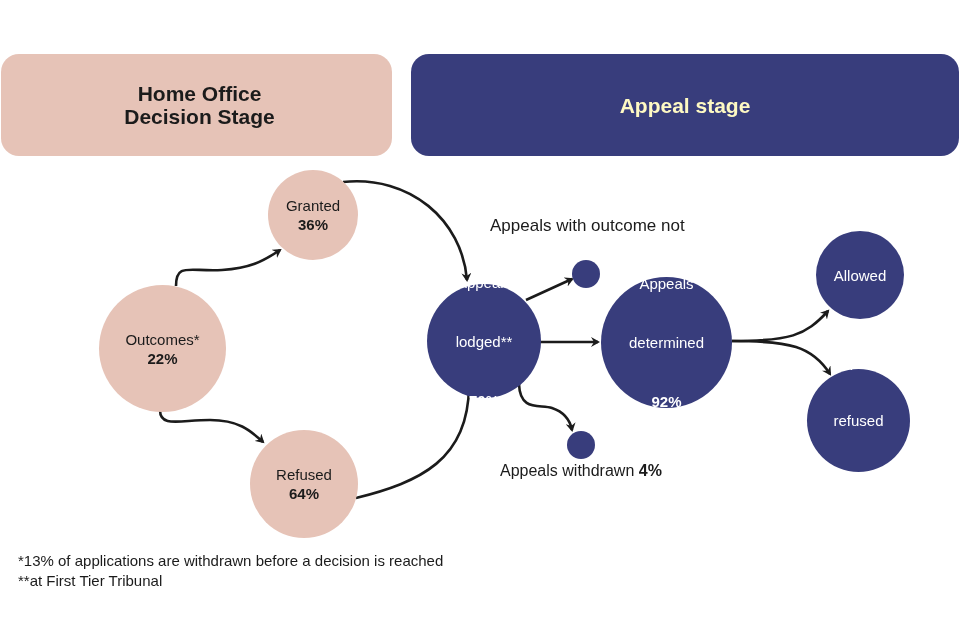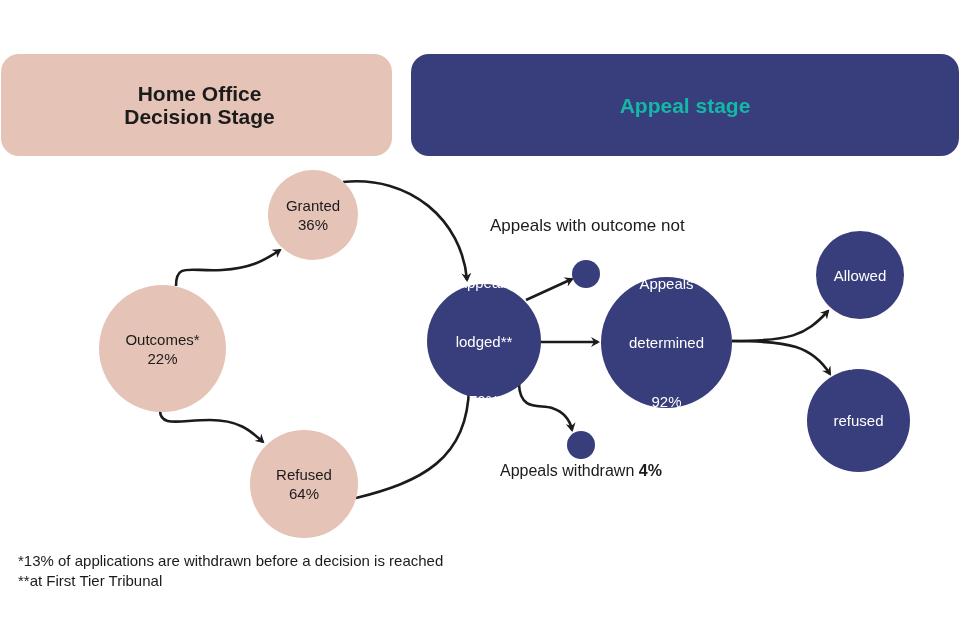--- a/index.html
+++ b/index.html
@@ -1,26 +1,26 @@
 <!DOCTYPE html>
 <html><head>
 <meta charset="utf-8">
 <style>
   html, body { margin: 0; padding: 0; background: #ffffff; }
   body { width: 960px; height: 640px; position: relative; overflow: hidden;
          font-family: "Liberation Sans", "DejaVu Sans", sans-serif; color: #1b1b1b; }
   .stage-box { position: absolute; border-radius: 18px; display: flex; align-items: center; justify-content: center;
                text-align: center; font-weight: bold; font-size: 21px; line-height: 23px; }
   #stage-home { left: 1px; top: 54px; width: 385px; height: 102px; background: #e6c3b7; color: #1b1b1b; padding-left: 6px; }
-  #stage-appeal { left: 411px; top: 54px; width: 548px; height: 102px; background: #383d7c; color: #14b8a6; }
+  #stage-appeal { left: 411px; top: 54px; width: 548px; height: 102px; background: #383d7c; color: #fef9c3; }
   .node { position: absolute; border-radius: 50%; display: flex; flex-direction: column; align-items: center;
           justify-content: center; text-align: center; font-size: 15px; line-height: 19px; }
   .node.pink { background: #e6c3b7; color: #1b1b1b; }
   .node.navy { background: #383d7c; color: #ffffff; gap: 40px; }
-  .node .pct { font-weight: normal; }
+  .node .pct { font-weight: bold; }
   .label { position: absolute; font-size: 17px; line-height: 20px; color: #1b1b1b; }
   .label b { font-weight: bold; }
   .foot { position: absolute; left: 18px; font-size: 15px; line-height: 20px; color: #1b1b1b; }
   svg#arrows { position: absolute; left: 0; top: 0; }
 </style>
 </head>
 <body>
 
 <div class="stage-box" id="stage-home">
   <div>

